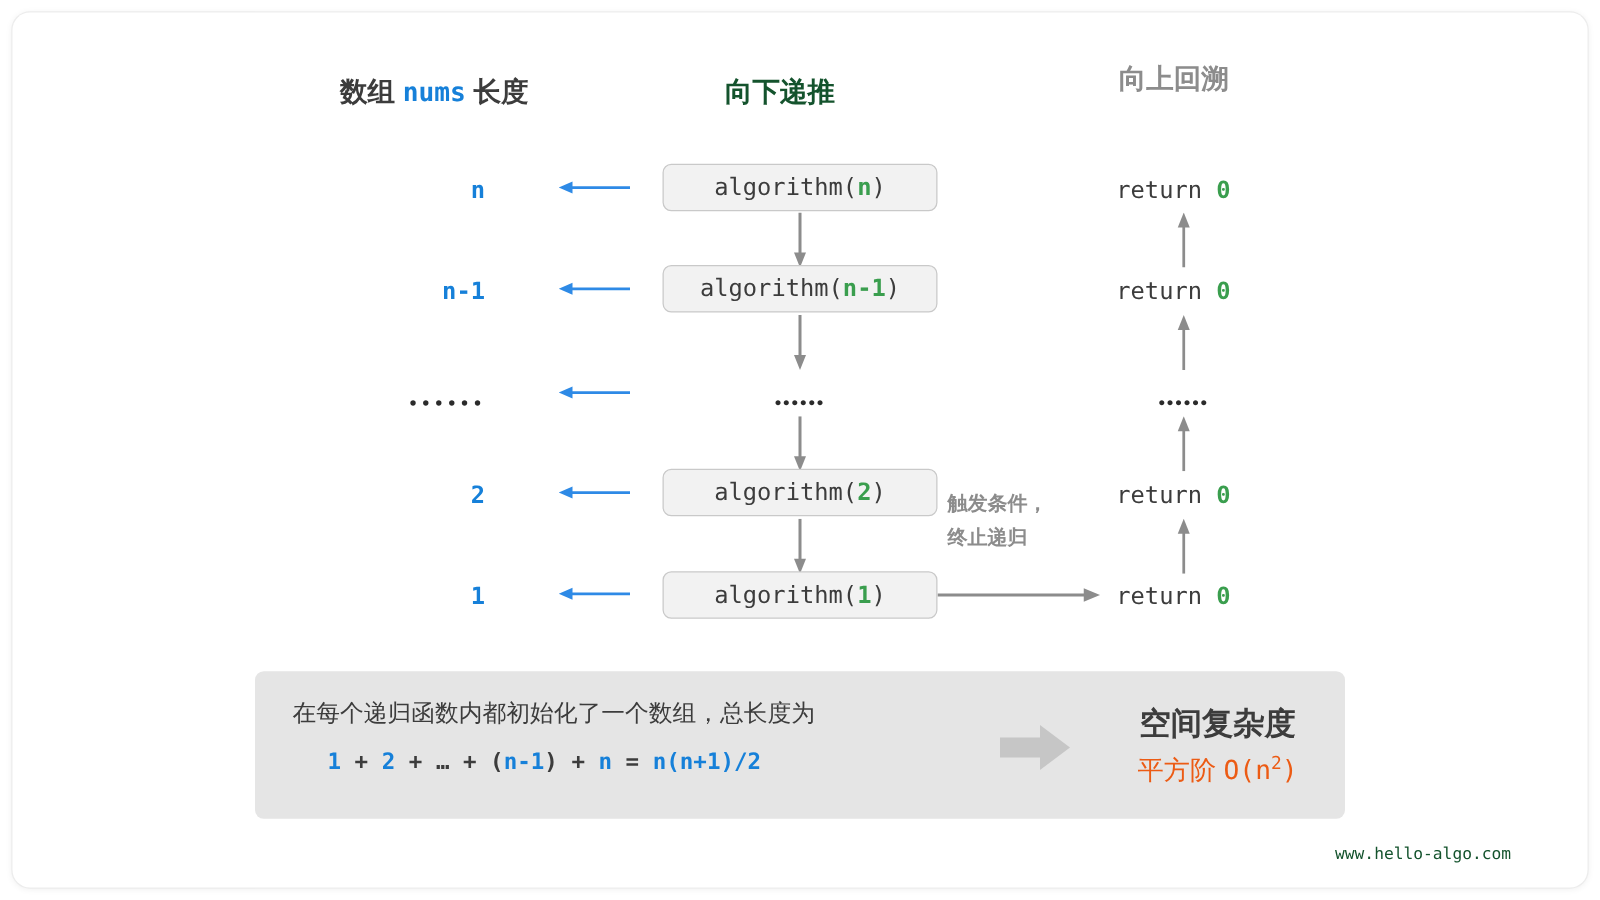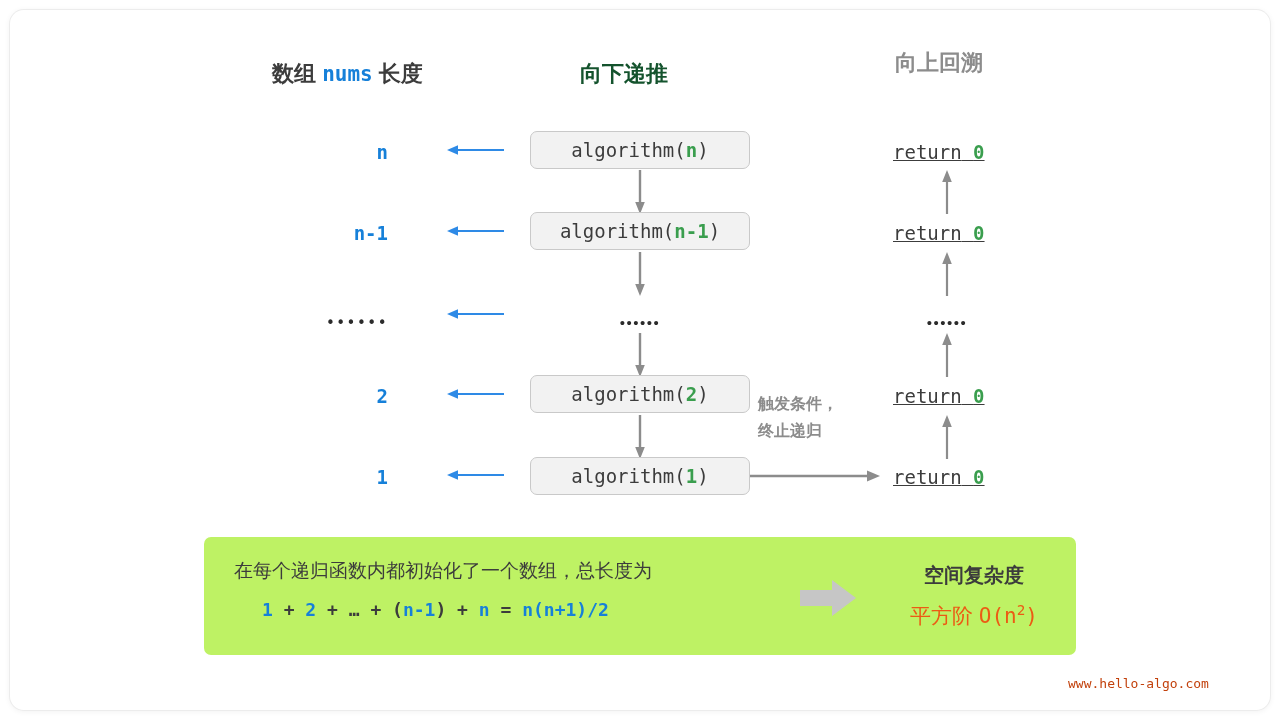--- a/index.html
+++ b/index.html
@@ -126,21 +126,20 @@
     height: 44px;
   }
 
   
   .ret {
     position: absolute;
     font-family: "DejaVu Sans Mono", "Liberation Mono", monospace;
     font-size: 19px;
     color: #3c3c3c;
     white-space: nowrap;
-    text-decoration: underline;
   }
   .ret .zero { color: #3a9e4e; font-weight: bold; }
   .dots-right {
     position: absolute;
     color: #2b2b2b;
     font-size: 15px;
     letter-spacing: 1.5px;
     text-align: center;
     width: 60px;
   }
@@ -162,21 +161,21 @@
     position: absolute;
   }
 
   
   .summary {
     position: absolute;
     left: 204px;
     top: 537px;
     width: 872px;
     height: 118px;
-    background: #bef264;
+    background: #e5e5e5;
     border-radius: 7px;
   }
   .sum-text {
     position: absolute;
     left: 30px;
     top: 21px;
     font-size: 19px;
     color: #3c3c3c;
     white-space: nowrap;
   }
@@ -196,21 +195,21 @@
     top: 578px;
     width: 58px;
     height: 40px;
   }
   .sum-right-title {
     position: absolute;
     left: 889px;
     top: 562px;
     width: 170px;
     text-align: center;
-    font-size: 20px;
+    font-size: 25px;
     font-weight: bold;
     color: #3c3c3c;
     white-space: nowrap;
   }
   .sum-right-value {
     position: absolute;
     left: 879px;
     top: 602px;
     width: 190px;
     text-align: center;
@@ -224,21 +223,21 @@
   }
   .sup { font-size: 0.68em; vertical-align: super; }
 
   
   .watermark {
     position: absolute;
     left: 1068px;
     top: 676px;
     font-family: "DejaVu Sans Mono", "Liberation Mono", monospace;
     font-size: 13px;
-    color: #c2410c;
+    color: #14532d;
     white-space: nowrap;
   }
 </style>
 </head>
 <body>
 
 <div class="card"></div>
 
 <div class="stage">
 

